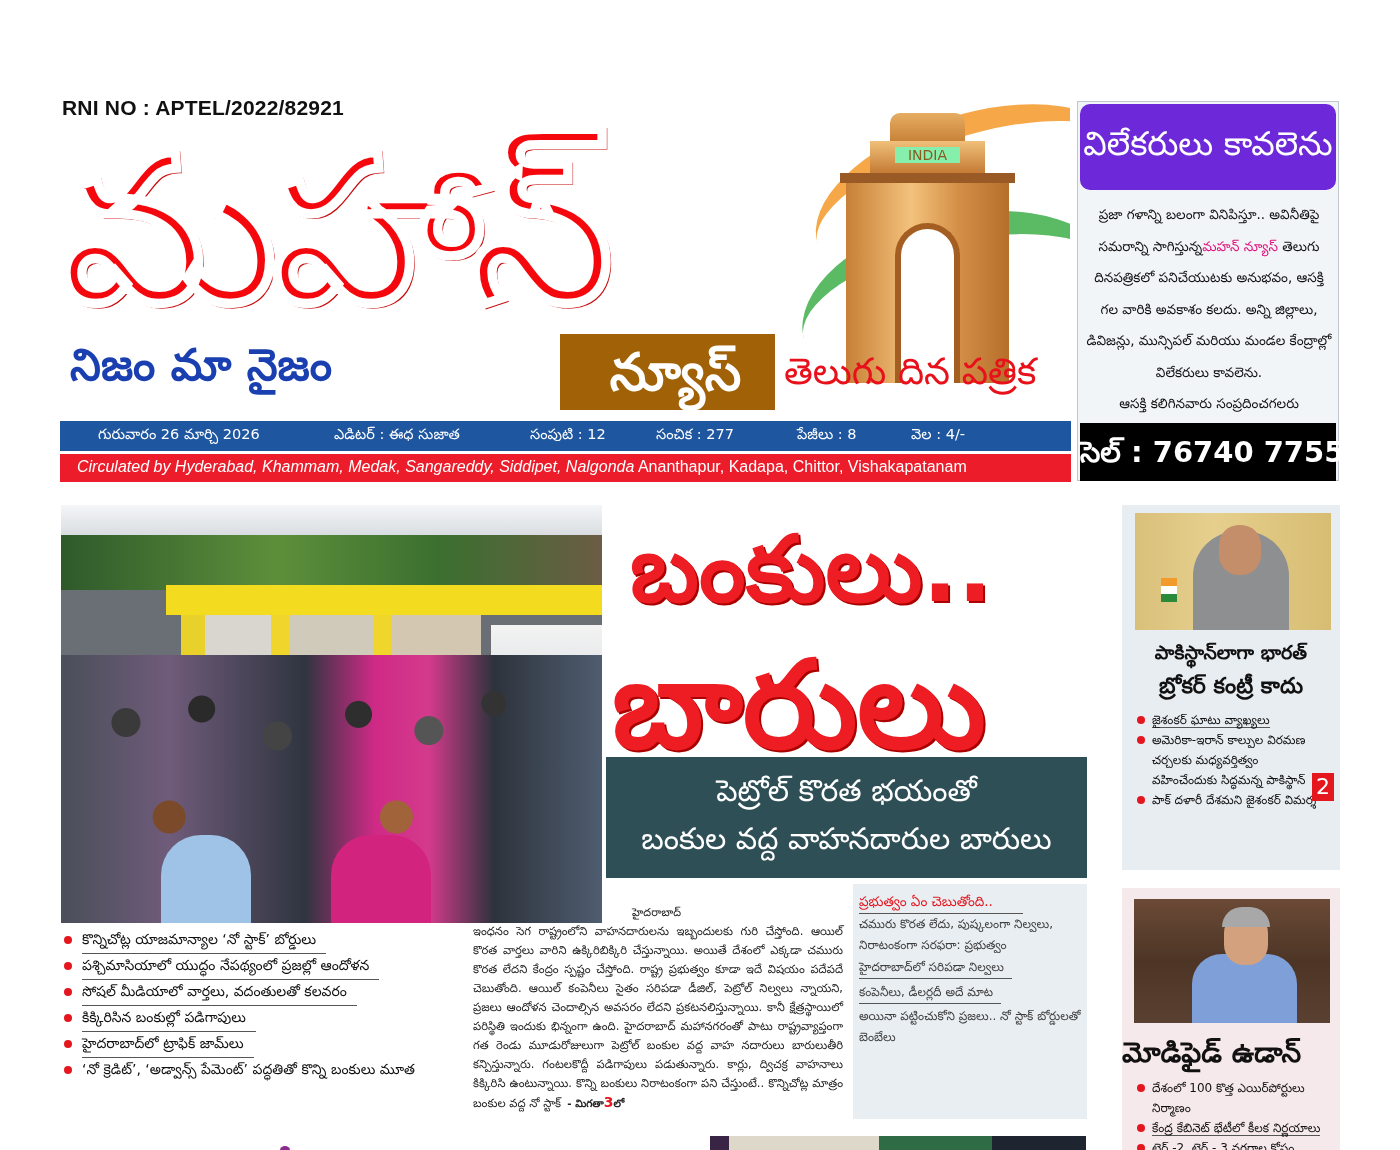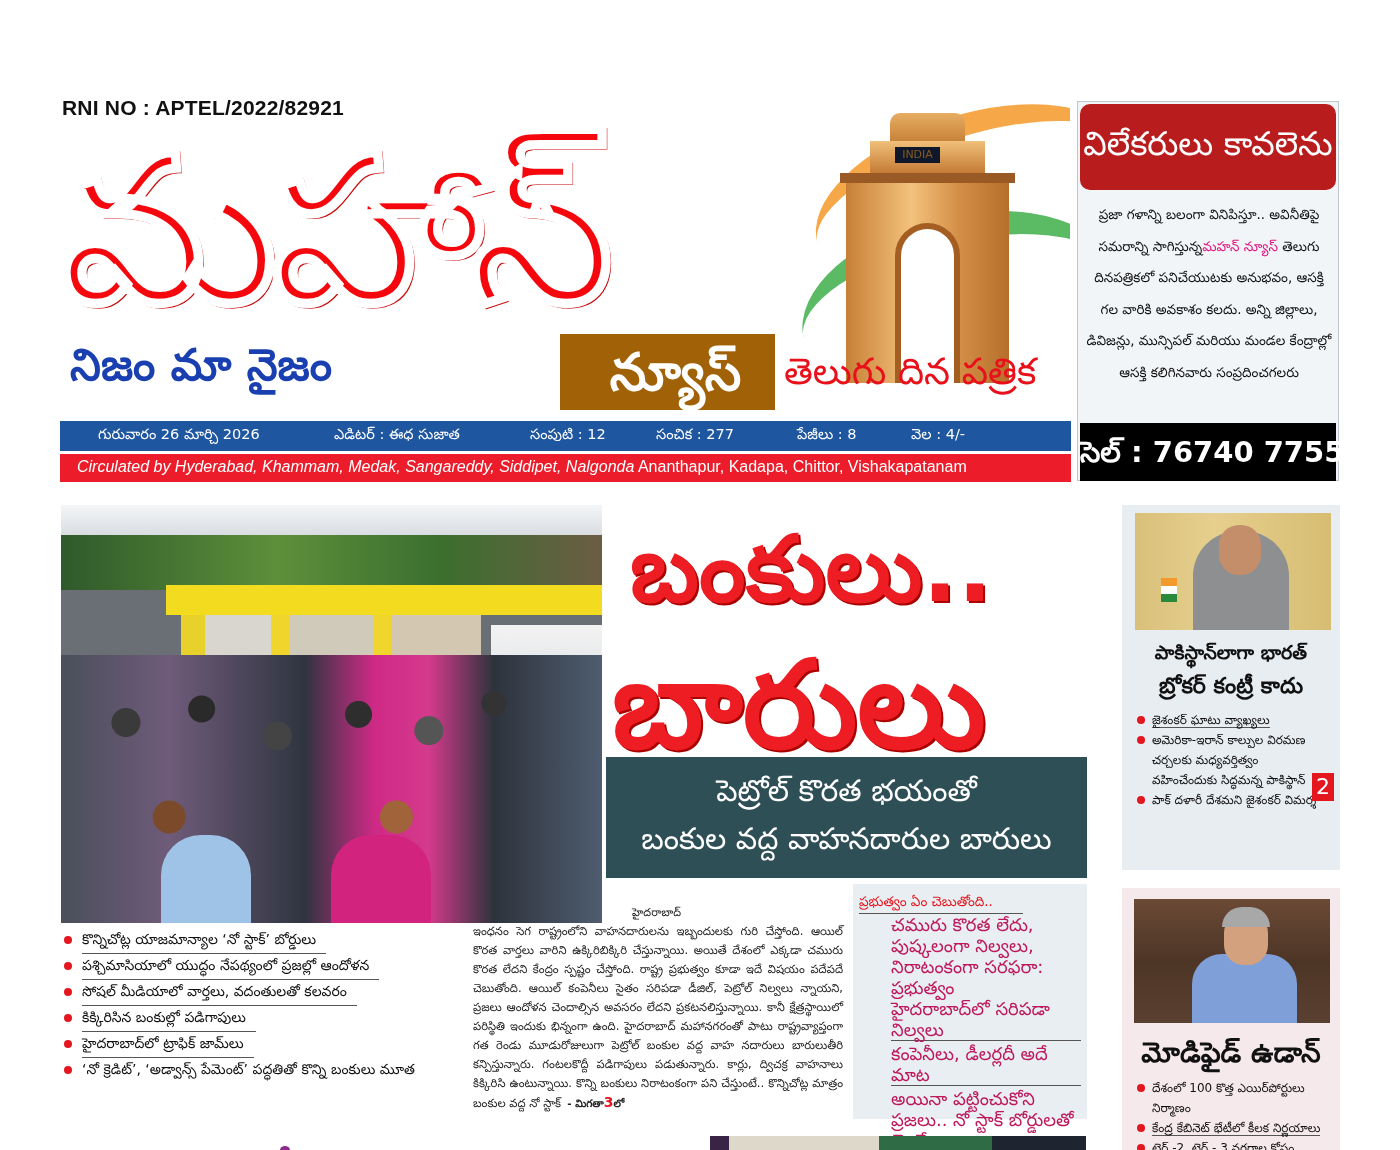--- a/index.html
+++ b/index.html
@@ -15,28 +15,28 @@
   .news-box { left: 560px; top: 334px; width: 215px; height: 76px; background: #a16207; color: #fff; font-size: 52px; font-weight: bold; line-height: 76px; text-align: center; white-space: nowrap; overflow: hidden; padding-left: 16px; }
   .daily { left: 784px; top: 344px; font-size: 37px; color: #e8101a; line-height: 56px; white-space: nowrap; }
 
   
   .gate-wrap { left: 800px; top: 95px; width: 270px; height: 305px; overflow: hidden; }
   .swoosh1 { position: absolute; left: 10px; top: 20px; width: 320px; height: 160px; border-radius: 50%; border-top: 22px solid #f59a2a; transform: rotate(-18deg); opacity: 0.85; }
   .swoosh2 { position: absolute; left: 0px; top: 120px; width: 320px; height: 180px; border-radius: 50%; border-top: 26px solid #3fae4a; transform: rotate(-12deg); opacity: 0.85; }
   .gate { position: absolute; left: 40px; top: 18px; width: 175px; height: 270px; }
   .gate .top1 { position: absolute; left: 50px; top: 0; width: 75px; height: 28px; background: linear-gradient(#e6ae62, #c9823a); border-radius: 10px 10px 0 0; }
   .gate .top2 { position: absolute; left: 30px; top: 28px; width: 115px; height: 32px; background: linear-gradient(#f0c07a, #c47b35); }
-  .gate .plate { position: absolute; left: 55px; top: 34px; width: 45px; height: 16px; background: #0f172a; font-size: 11px; color: #8a5a20; text-align: center; line-height: 16px; }
+  .gate .plate { position: absolute; left: 55px; top: 34px; width: 65px; height: 16px; background: #86efac; font-size: 14px; color: #8a5a20; text-align: center; line-height: 16px; }
   .gate .body { position: absolute; left: 6px; top: 60px; width: 163px; height: 210px; background: linear-gradient(90deg, #c77f36, #f3c27c 40%, #d38d45 70%, #b56f2b); }
   .gate .arch { position: absolute; left: 55px; top: 110px; width: 65px; height: 160px; background: #ffffff; border-radius: 33px 33px 0 0; border: 6px solid #a55e22; border-bottom: none; }
   .gate .ledge { position: absolute; left: 0; top: 60px; width: 175px; height: 10px; background: #9a5a25; }
 
   
   .ad-box { left: 1077px; top: 101px; width: 262px; height: 380px; border: 1px solid #bfc6cf; background: #f2f5f8; }
-  .ad-head { position: absolute; left: 2px; top: 2px; width: 256px; height: 86px; background: #b91c1c; border-radius: 10px; color: #fff; font-size: 33px; text-align: center; line-height: 80px; white-space: nowrap; }
+  .ad-head { position: absolute; left: 2px; top: 2px; width: 256px; height: 86px; background: #6d28d9; border-radius: 10px; color: #fff; font-size: 33px; text-align: center; line-height: 80px; white-space: nowrap; }
   .ad-body { position: absolute; left: 6px; top: 97px; width: 250px; font-size: 13.5px; line-height: 31.5px; text-align: center; color: #111; }
   .ad-body .hl { color: #e0137f; }
   .ad-cell { position: absolute; left: 2px; top: 321px; width: 256px; height: 58px; background: #000000; color: #fff; font-size: 29px; font-weight: bold; text-align: center; line-height: 58px; white-space: nowrap; }
 
   
   .band-blue { left: 60px; top: 421px; width: 1011px; height: 30px; background: #1e56a0; color: #fff; font-size: 14.5px; }
   .band-blue span { position: absolute; top: 5px; white-space: nowrap; }
   .band-red { left: 60px; top: 454px; width: 1011px; height: 28px; background: #ec1c2a; color: #fff; font-family: "Liberation Sans", sans-serif; font-size: 16px; line-height: 26px; padding-left: 17px; white-space: nowrap; }
   .band-red i { font-style: italic; }
 
@@ -74,21 +74,21 @@
 
   
   .dateline { left: 632px; top: 906px; font-size: 11px; color: #111; }
   .article { left: 473px; top: 922px; width: 370px; font-size: 11.5px; line-height: 19px; text-align: justify; color: #222; }
   .article .cont { font-weight: bold; font-size: 10.5px; margin-left: 6px; }
   .article .cont b { color: #e4171f; font-size: 14px; }
 
   
   .gov-box { left: 853px; top: 884px; width: 234px; height: 235px; background: #e9eef3; padding: 5px 6px 0 6px; }
   .gov-title { font-size: 13.5px; color: #e4171f; line-height: 24px; border-bottom: 1px solid #555; display: inline-block; padding-right: 30px; }
-  .gov-item { font-size: 18px; line-height: 21px; color: #be185d; margin-left: 32px; }
+  .gov-item { font-size: 12px; line-height: 21px; color: #404040; }
   .gov-item.sep { border-bottom: 1px solid #555; display: inline-block; padding-right: 8px; margin-bottom: 2px; }
 
   
   .story1 { left: 1122px; top: 505px; width: 218px; height: 365px; background: #e8edf2; }
   .story1 .pic { position: absolute; left: 13px; top: 8px; width: 196px; height: 117px; background: linear-gradient(90deg, #d9c07a, #e6cf8e 40%, #d7bd72); overflow: hidden; }
   .story1 .pic .man { position: absolute; left: 58px; top: 18px; width: 96px; height: 100px; background: #8e8f91; border-radius: 45px 45px 0 0; }
   .story1 .pic .face { position: absolute; left: 84px; top: 12px; width: 42px; height: 50px; background: #c48e6a; border-radius: 20px; }
   .story1 .pic .flag { position: absolute; left: 26px; top: 65px; width: 16px; height: 24px; background: linear-gradient(#f39a2d 33%, #fff 33% 66%, #2a8a3a 66%); }
   .story1 .h1 { position: absolute; left: 0; top: 132px; width: 218px; text-align: center; font-size: 19px; font-weight: bold; line-height: 30px; white-space: nowrap; }
   .story1 .h2 { position: absolute; left: 0; top: 165px; width: 218px; text-align: center; font-size: 22px; font-weight: bold; line-height: 32px; white-space: nowrap; }
@@ -96,21 +96,21 @@
   .rlist li { list-style: none; position: relative; padding-left: 18px; font-size: 12px; line-height: 20px; color: #111; }
   .rlist li::before { content: ""; position: absolute; left: 3px; top: 6px; width: 8px; height: 8px; border-radius: 50%; background: #e4171f; }
   .rlist li .t { border-bottom: 1px solid #555; }
   .pg-badge { position: absolute; left: 190px; top: 268px; width: 22px; height: 28px; background: #e4171f; color: #fff; font-size: 22px; line-height: 28px; text-align: center; }
 
   .story2 { left: 1122px; top: 888px; width: 218px; height: 262px; background: #f6e9ec; }
   .story2 .pic { position: absolute; left: 12px; top: 11px; width: 196px; height: 124px; background: linear-gradient(#6b4a36, #4d3526 50%, #5a4030); overflow: hidden; }
   .story2 .pic .vest { position: absolute; left: 58px; top: 55px; width: 105px; height: 75px; background: #7f9fd9; border-radius: 30px 30px 0 0; }
   .story2 .pic .face { position: absolute; left: 90px; top: 14px; width: 44px; height: 52px; background: #d4a17e; border-radius: 20px; }
   .story2 .pic .hair { position: absolute; left: 88px; top: 8px; width: 48px; height: 20px; background: #a8a8a8; border-radius: 20px 20px 0 0; }
-  .story2 .h { position: absolute; left: 0; top: 140px; width: 218px; text-align: center; font-size: 28px; font-weight: bold; line-height: 50px; white-space: nowrap; }
+  .story2 .h { position: absolute; left: 0; top: 140px; width: 218px; text-align: left; font-size: 28px; font-weight: bold; line-height: 50px; white-space: nowrap; }
   .story2 .list { position: absolute; left: 12px; top: 190px; width: 206px; }
 
   
   .bottom-img { left: 710px; top: 1136px; width: 376px; height: 14px; background: linear-gradient(90deg, #3a2445 0 5%, #ddd8c9 5% 45%, #2f6b44 45% 75%, #1f2530 75%); }
   .dot-purple { left: 280px; top: 1146px; width: 10px; height: 8px; border-radius: 50%; background: #8a2b8d; }
 </style>
 </head>
 <body>
 
 <div class="abs rni">RNI NO : APTEL/2022/82921</div>
@@ -134,20 +134,21 @@
 <div class="abs daily">తెలుగు దిన పత్రిక</div>
 
 <div class="abs ad-box">
   <div class="ad-head">విలేకరులు కావలెను</div>
   <div class="ad-body">
     <div>ప్రజా గళాన్ని బలంగా వినిపిస్తూ.. అవినీతిపై</div>
     <div><span>సమరాన్ని సాగిస్తున్న</span><span class="hl">మహన్ న్యూస్</span><span> తెలుగు</span></div>
     <div>దినపత్రికలో పనిచేయుటకు అనుభవం, ఆసక్తి</div>
     <div>గల వారికి అవకాశం కలదు. అన్ని జిల్లాలు,</div>
     <div>డివిజన్లు, మున్సిపల్ మరియు మండల కేంద్రాల్లో</div>
+    <div>విలేకరులు కావలెను.</div>
     <div>ఆసక్తి కలిగినవారు సంప్రదించగలరు</div>
   </div>
   <div class="ad-cell">సెల్ : 76740 77551</div>
 </div>
 
 <div class="abs band-blue">
   <span style="left:38px">గురువారం 26 మార్చి 2026</span>
   <span style="left:274px">ఎడిటర్ : ఈధ సుజాత</span>
   <span style="left:470px">సంపుటి : 12</span>
   <span style="left:596px">సంచిక : 277</span>

